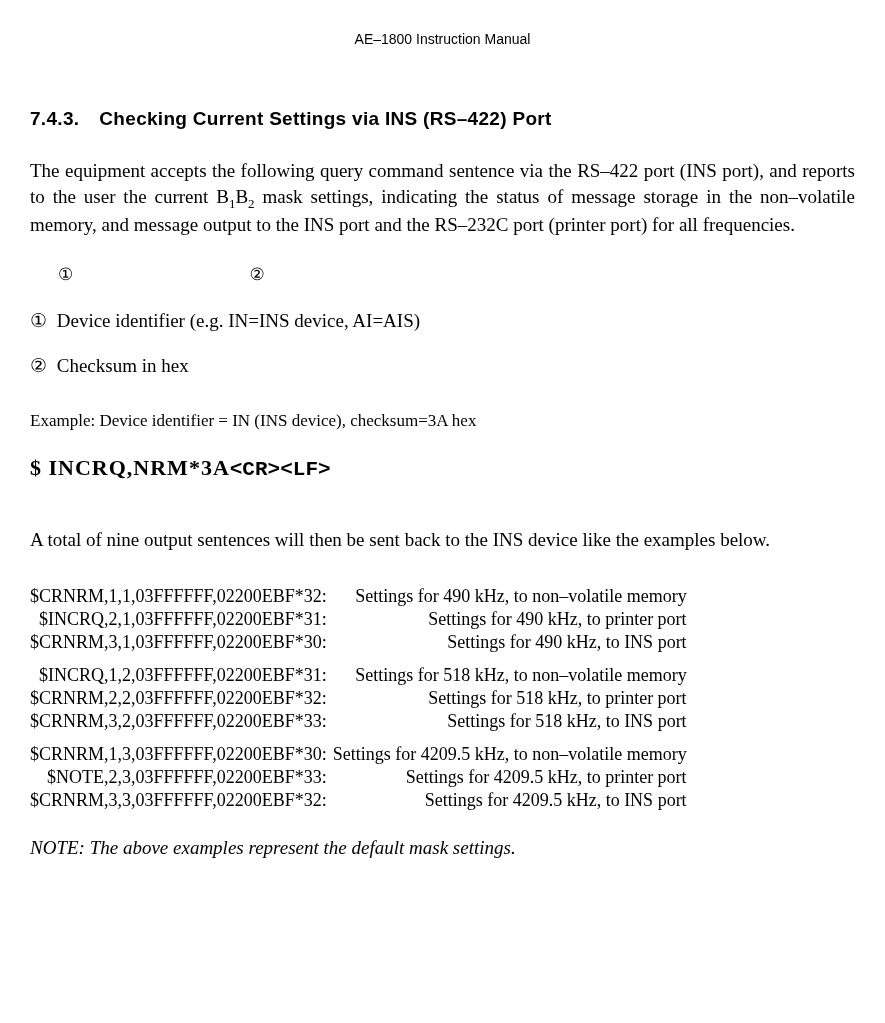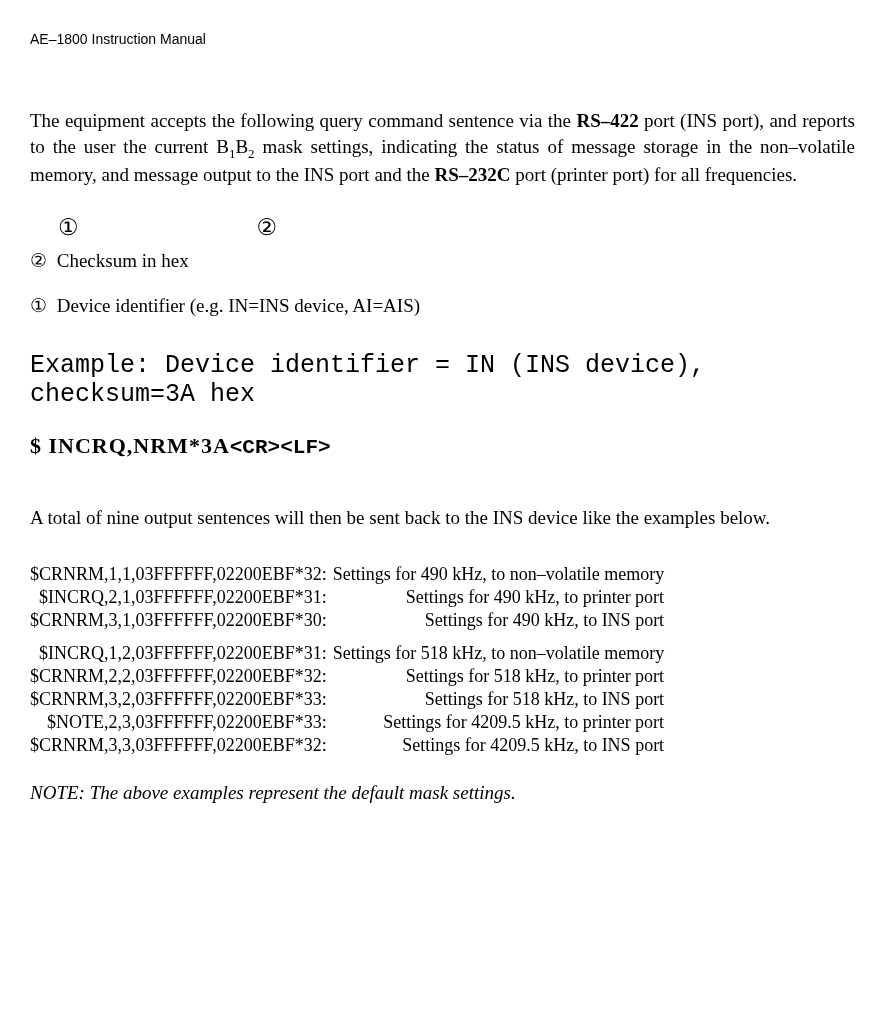--- a/index.html
+++ b/index.html
@@ -8,21 +8,21 @@
     font-family: Georgia, "Times New Roman", serif;
     color: #000;
     background: #fff;
     width: 885px;
   }
   .page {
     padding: 30px 30px 40px 30px;
     box-sizing: border-box;
   }
   .header {
-    text-align: left;
+    text-align: center;
     font-family: Arial, Helvetica, sans-serif;
     font-size: 14px;
     line-height: 1.3;
     margin-bottom: 60px;
   }
   .section-heading {
     font-family: Arial, Helvetica, sans-serif;
     font-weight: bold;
     font-size: 19px;
     margin-bottom: 28px;
@@ -31,59 +31,58 @@
   .section-heading .num {
     margin-right: 20px;
   }
   .body-text {
     font-size: 19px;
     line-height: 1.35;
     text-align: justify;
     margin-bottom: 26px;
   }
   .body-text .bold {
-    font-weight: bold;
+    font-weight: normal;
   }
   .sub1 { font-size: 13px; vertical-align: sub; }
   .cmd-line {
     font-family: Georgia, "Times New Roman", serif;
     font-size: 22px;
     letter-spacing: 1px;
     margin: 0;
     white-space: nowrap;
   }
   .cmd-line .mono {
     font-family: "Courier New", monospace;
     font-size: 21px;
     letter-spacing: 0;
   }
   .marker-row {
-    font-size: 23px;
-    margin: 2px 0 8px 0;
+    font-size: 17px;
+    margin: 2px 0 24px 0;
   }
   .marker-row .m1 {
     display: inline-block;
     margin-left: 28px;
   }
   .marker-row .m2 {
     display: inline-block;
     margin-left: 172px;
   }
   .def-line {
     font-size: 19px;
     margin-bottom: 22px;
   }
   .def-line .circ {
     display: inline-block;
     width: 22px;
   }
   .example-line {
-    font-size: 25px;
+    font-size: 17px;
     margin: 34px 0 24px 0;
-    font-family: Liberation Mono, monospace;
   }
   .cmd-line2 {
     font-family: Georgia, "Times New Roman", serif;
     font-size: 22px;
     letter-spacing: 1px;
     margin-bottom: 46px;
     font-weight: bold;
   }
   .cmd-line2 .mono {
     font-family: "Courier New", monospace;
@@ -117,39 +116,42 @@
 </style>
 </head>
 <body>
 
 <div class="page">
 
   <div class="header">
     <div>AE–1800 Instruction Manual</div>
   </div>
 
+  <div class="section-heading">
+    <span class="num">7.4.3.</span><span>Checking Current Settings via INS (RS–422) Port</span>
+  </div>
 
   <div class="body-text">
     <span>The equipment accepts the following query command sentence via the </span><span class="bold">RS–422</span><span> port (INS port), and reports to the user the current B</span><span class="sub1">1</span><span>B</span><span class="sub1">2</span><span> mask settings, indicating the status of message storage in the non–volatile memory, and message output to the INS port and the </span><span class="bold">RS–232C</span><span> port (printer port) for all frequencies.</span>
   </div>
 
 
   <div class="marker-row">
     <span class="m1">①</span>
     <span class="m2">②</span>
   </div>
 
   <div class="def-line">
+    <span class="circ">①</span>
+    <span>Device identifier (e.g. IN=INS device, AI=AIS)</span>
+  </div>
+
+  <div class="def-line">
     <span class="circ">②</span>
     <span>Checksum in hex</span>
-  </div>
-
-  <div class="def-line">
-    <span class="circ">①</span>
-    <span>Device identifier (e.g. IN=INS device, AI=AIS)</span>
   </div>
 
   <div class="example-line">Example: Device identifier = IN (INS device), checksum=3A hex</div>
 
   <div class="cmd-line2">
     <span>$ INCRQ,NRM*3A</span><span class="mono">&lt;CR&gt;&lt;LF&gt;</span>
   </div>
 
   <div class="body-text2">A total of nine output sentences will then be sent back to the INS device like the examples below.</div>
 
@@ -172,20 +174,24 @@
           <td>Settings for 518 kHz, to non–volatile memory</td>
         </tr>
         <tr>
           <td>$CRNRM,2,2,03FFFFFF,02200EBF*32:</td>
           <td>Settings for 518 kHz, to printer port</td>
         </tr>
         <tr>
           <td>$CRNRM,3,2,03FFFFFF,02200EBF*33:</td>
           <td>Settings for 518 kHz, to INS port</td>
         </tr>
+        <tr class="group-gap">
+          <td>$CRNRM,1,3,03FFFFFF,02200EBF*30:</td>
+          <td>Settings for 4209.5 kHz, to non–volatile memory</td>
+        </tr>
         <tr>
           <td>$NOTE,2,3,03FFFFFF,02200EBF*33:</td>
           <td>Settings for 4209.5 kHz, to printer port</td>
         </tr>
         <tr>
           <td>$CRNRM,3,3,03FFFFFF,02200EBF*32:</td>
           <td>Settings for 4209.5 kHz, to INS port</td>
         </tr>
       </tbody>
   </table>

